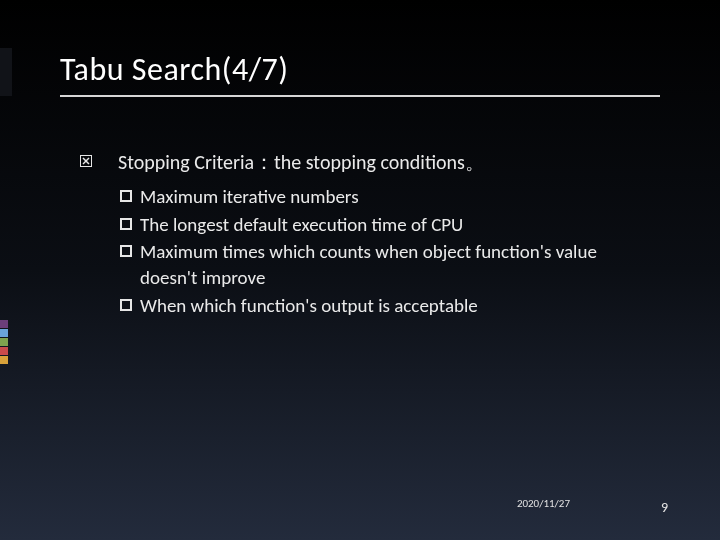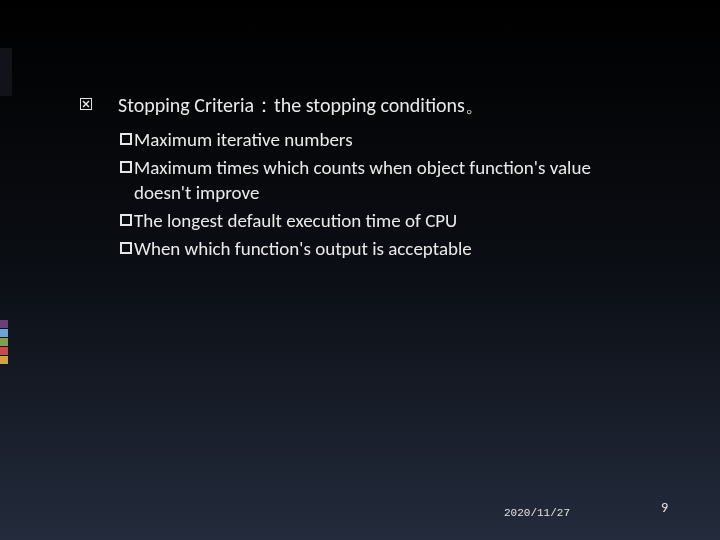--- a/index.html
+++ b/index.html
@@ -62,39 +62,38 @@
   .sublist {
     margin: 8px 0 0 40px;
     font-size: 19px;
     color: #eaeaea;
     line-height: 1.35;
     max-width: 490px;
   }
   .sub-item {
     display: flex;
     align-items: flex-start;
-    gap: 2px;
+    gap: 8px;
     margin-bottom: 2px;
   }
   .box-bullet {
     width: 12px;
     height: 12px;
     border: 2px solid #e6e6e6;
     box-sizing: border-box;
     margin-top: 6px;
     flex: 0 0 auto;
   }
   .sub-text { flex: 1 1 auto; }
   .footer-date {
     position: absolute;
-    bottom: 21px;
+    bottom: 30px;
     right: 150px;
     font-size: 11px;
     color: #e2e2e2;
-    font-family: Liberation Mono, monospace;
   }
   .footer-page {
     position: absolute;
     bottom: 24px;
     right: 52px;
     font-size: 14px;
     color: #e2e2e2;
   }
   
   .edge-ticks {
@@ -123,20 +122,24 @@
     background: #111318;
   }
 </style>
 </head>
 <body>
 
 <div class="slide">
 
   <div class="corner-dark"></div>
 
+  <div class="title-wrap">
+    <h1 class="title">Tabu Search(4/7)</h1>
+    <hr class="title-rule">
+  </div>
 
   <div class="body">
 
     <div class="main-point">
       <span class="main-bullet">
         <svg width="12" height="12" viewBox="0 0 12 12">
           <rect x="0" y="0" width="12" height="12" fill="none" stroke="#e6e6e6" stroke-width="2"></rect>
           <line x1="3" y1="3" x2="9" y2="9" stroke="#e6e6e6" stroke-width="1.5"></line>
           <line x1="9" y1="3" x2="3" y2="9" stroke="#e6e6e6" stroke-width="1.5"></line>
         </svg>
@@ -144,25 +147,25 @@
       <span>Stopping Criteria：the stopping conditions。</span>
     </div>
 
     <div class="sublist">
       <div class="sub-item">
         <span class="box-bullet"></span>
         <span class="sub-text">Maximum iterative numbers</span>
       </div>
       <div class="sub-item">
         <span class="box-bullet"></span>
-        <span class="sub-text">Maximum times which counts when object function's value doesn't improve</span>
+        <span class="sub-text">The longest default execution time of CPU</span>
       </div>
       <div class="sub-item">
         <span class="box-bullet"></span>
-        <span class="sub-text">The longest default execution time of CPU</span>
+        <span class="sub-text">Maximum times which counts when object function's value doesn't improve</span>
       </div>
       <div class="sub-item">
         <span class="box-bullet"></span>
         <span class="sub-text">When which function's output is acceptable</span>
       </div>
     </div>
 
   </div>
 
   <div class="edge-ticks">

